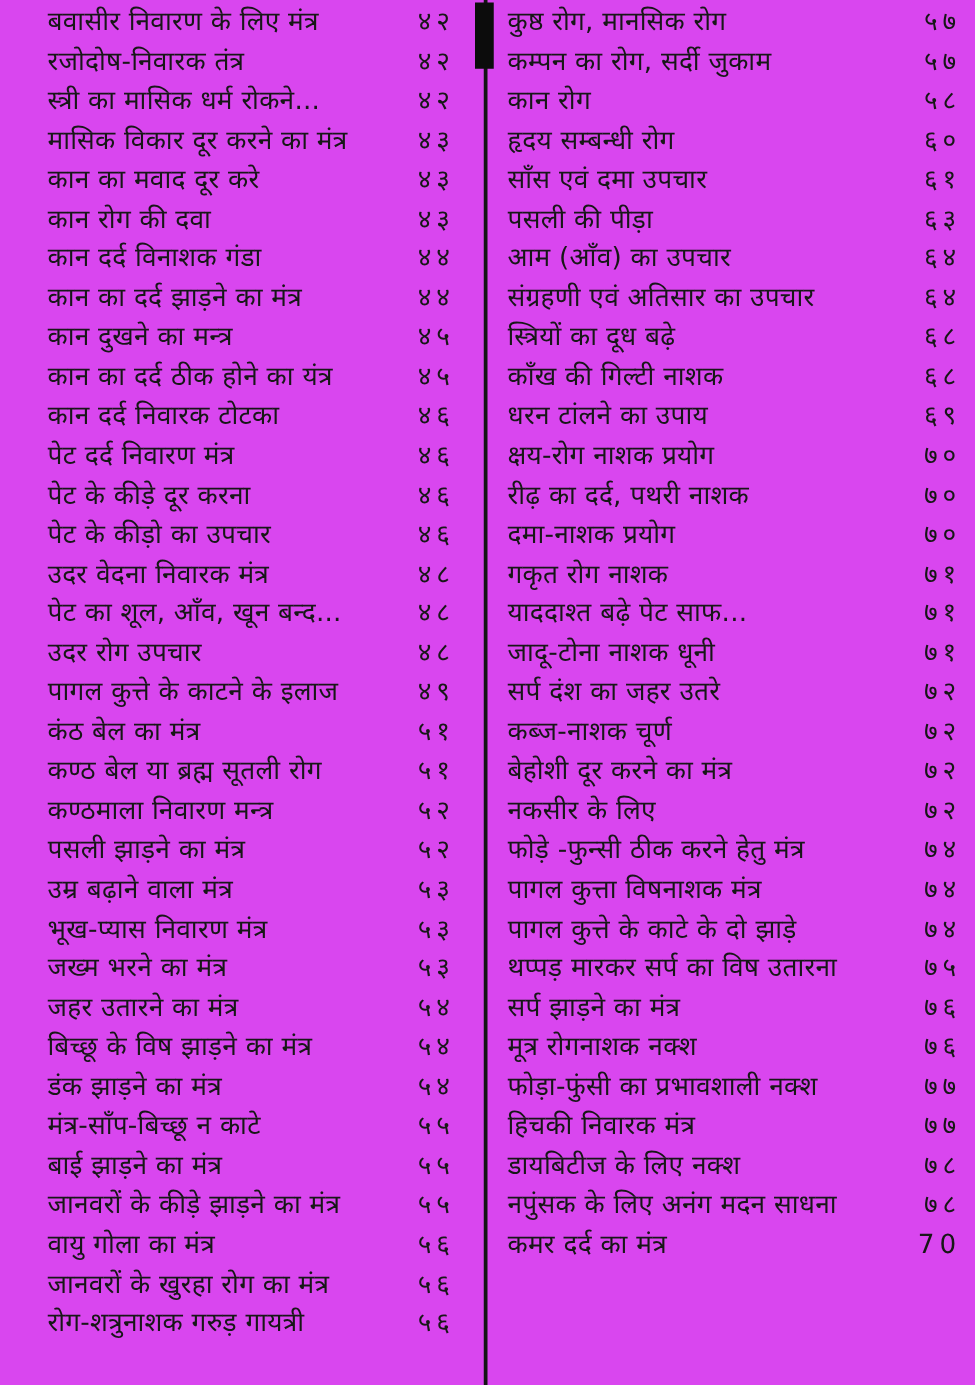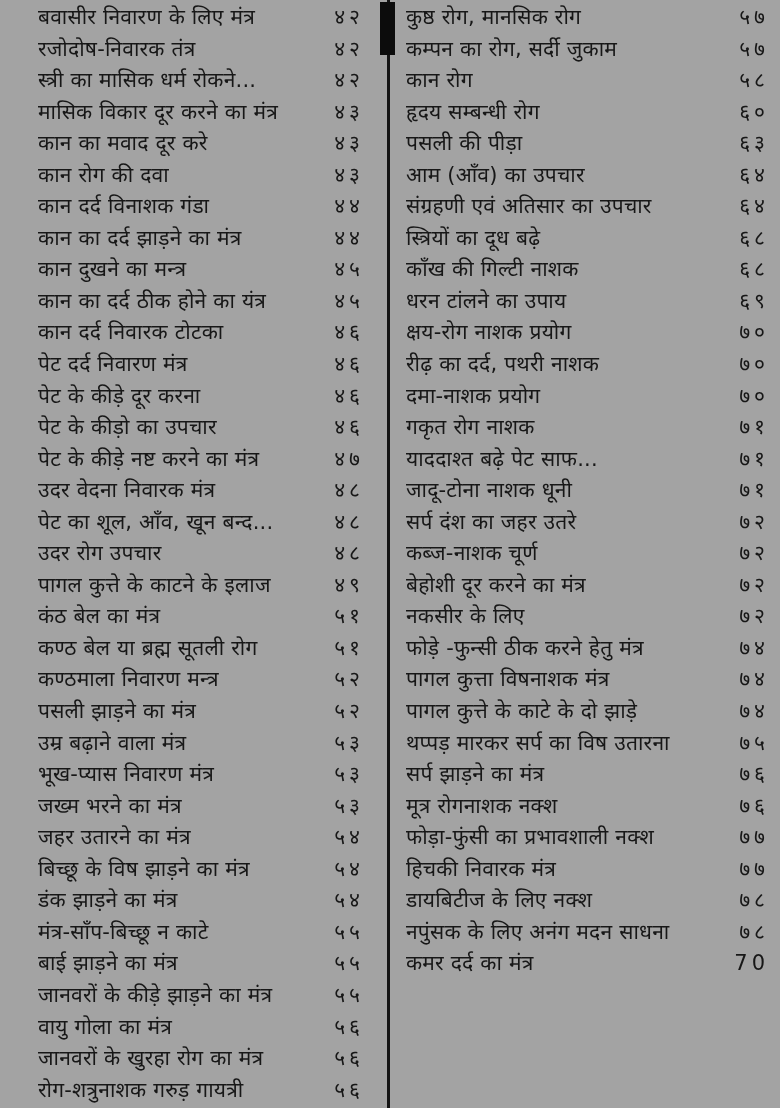--- a/index.html
+++ b/index.html
@@ -3,21 +3,21 @@
 <meta charset="utf-8">
 <style>
   html, body {
     margin: 0;
     padding: 0;
   }
   .page {
     position: relative;
     width: 780px;
     height: 1108px;
-    background: #a3a3a3;
+    background: #d946ef;
     font-family: "DejaVu Sans", sans-serif;
     color: #171717;
     overflow: hidden;
   }
   .col {
     position: absolute;
     top: 0;
     height: 1108px;
     box-sizing: border-box;
     display: flex;
@@ -131,24 +131,20 @@
       </div>
       <div class="toc-row">
         <span class="toc-title">पेट के कीड़े दूर करना</span>
         <span class="toc-page">४६</span>
       </div>
       <div class="toc-row">
         <span class="toc-title">पेट के कीड़ो का उपचार</span>
         <span class="toc-page">४६</span>
       </div>
       <div class="toc-row">
-        <span class="toc-title">पेट के कीड़े नष्ट करने का मंत्र</span>
-        <span class="toc-page">४७</span>
-      </div>
-      <div class="toc-row">
         <span class="toc-title">उदर वेदना निवारक मंत्र</span>
         <span class="toc-page">४८</span>
       </div>
       <div class="toc-row">
         <span class="toc-title">पेट का शूल, आँव, खून बन्द...</span>
         <span class="toc-page">४८</span>
       </div>
       <div class="toc-row">
         <span class="toc-title">उदर रोग उपचार</span>
         <span class="toc-page">४८</span>
@@ -238,20 +234,24 @@
       </div>
       <div class="toc-row">
         <span class="toc-title">कान रोग</span>
         <span class="toc-page">५८</span>
       </div>
       <div class="toc-row">
         <span class="toc-title">हृदय सम्बन्धी रोग</span>
         <span class="toc-page">६०</span>
       </div>
       <div class="toc-row">
+        <span class="toc-title">साँस एवं दमा उपचार</span>
+        <span class="toc-page">६१</span>
+      </div>
+      <div class="toc-row">
         <span class="toc-title">पसली की पीड़ा</span>
         <span class="toc-page">६३</span>
       </div>
       <div class="toc-row">
         <span class="toc-title">आम (आँव) का उपचार</span>
         <span class="toc-page">६४</span>
       </div>
       <div class="toc-row">
         <span class="toc-title">संग्रहणी एवं अतिसार का उपचार</span>
         <span class="toc-page">६४</span>

